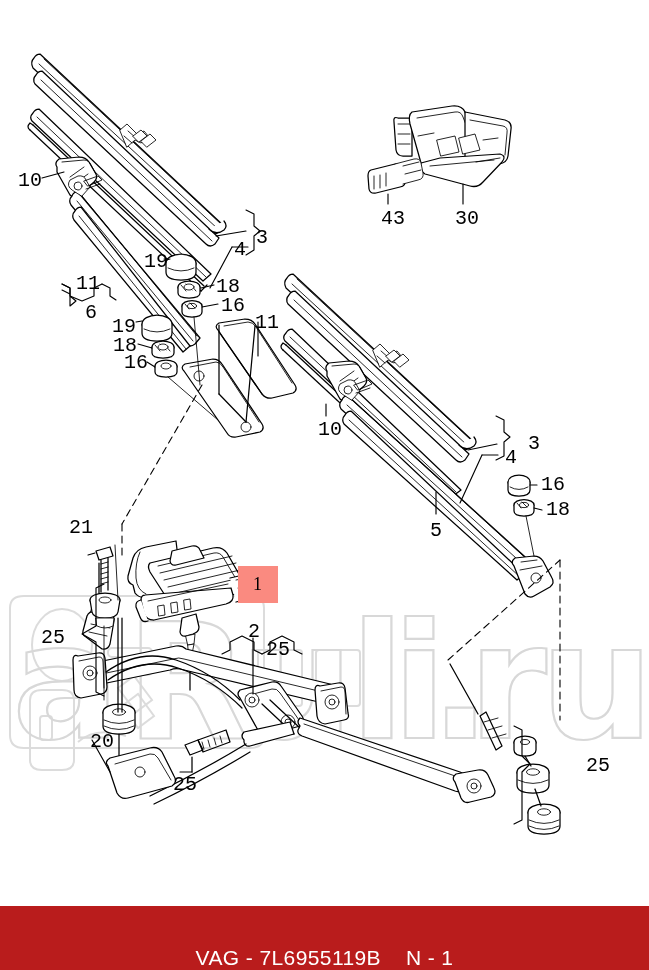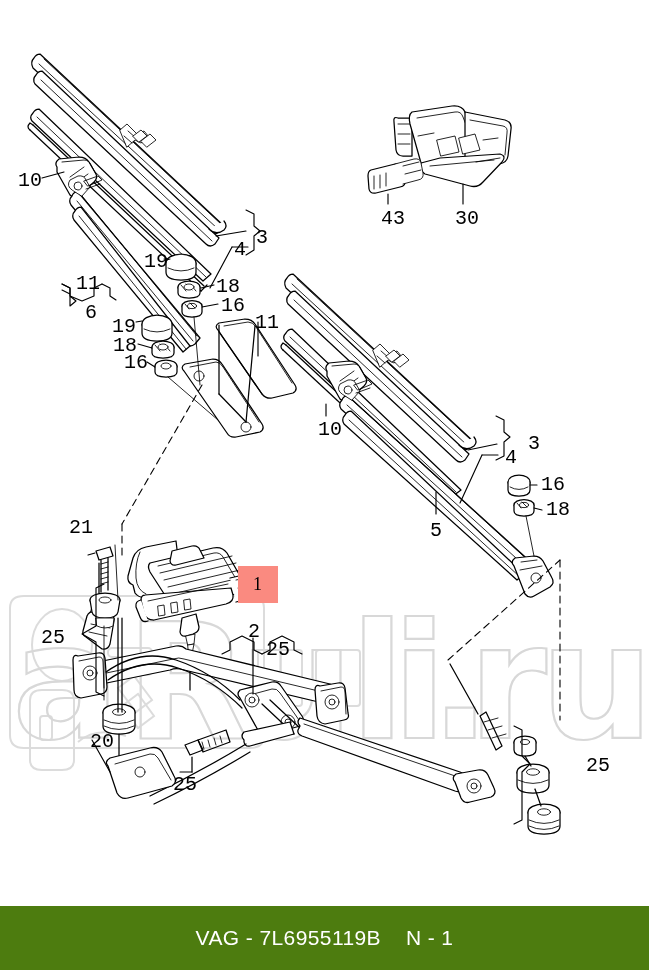--- a/index.html
+++ b/index.html
@@ -126,23 +126,23 @@
     color: #000000;
     z-index: 7;
     line-height: 1;
   }
   .footer-bar {
     position: absolute;
     left: 0;
     top: 906px;
     width: 649px;
     height: 64px;
-    background: #4d7c0f;
+    background: #b91c1c;
     display: flex;
-    align-items: center;
+    align-items: flex-end;
     justify-content: center;
     z-index: 10;
   }
   .footer-text {
     color: #ffffff;
     font-family: "Liberation Sans", sans-serif;
     font-size: 21px;
     letter-spacing: 0.4px;
     white-space: pre;
   }

